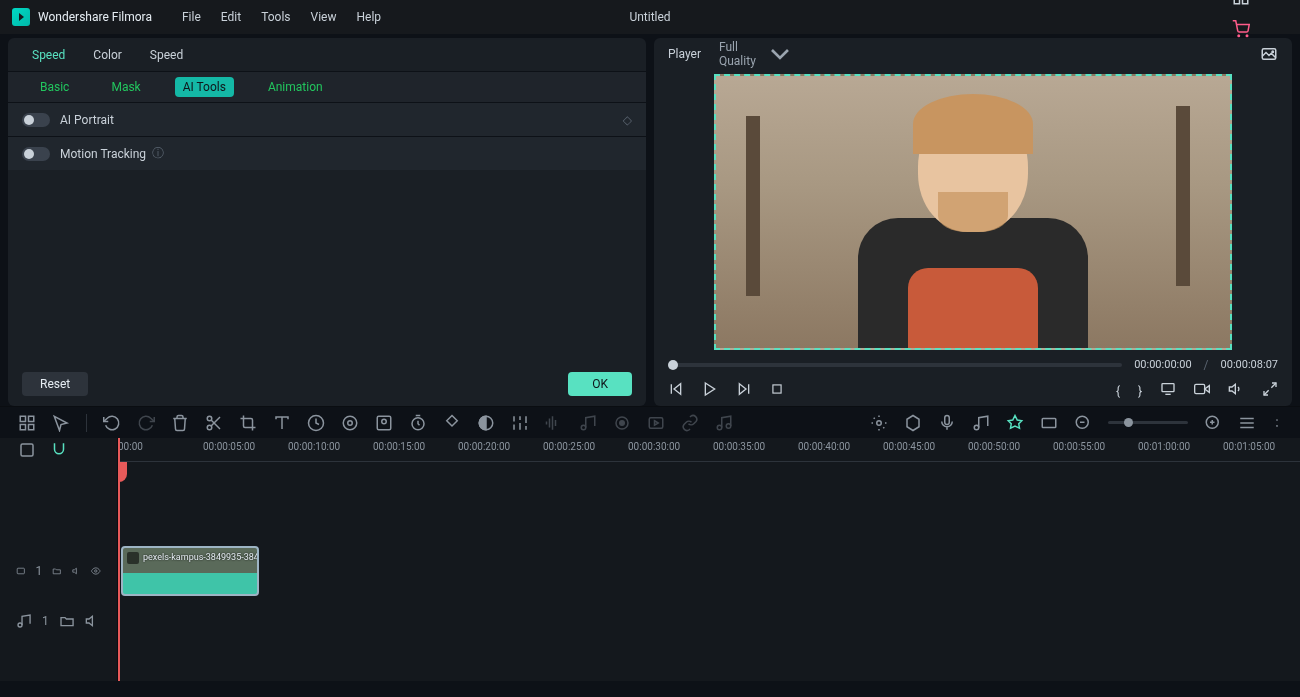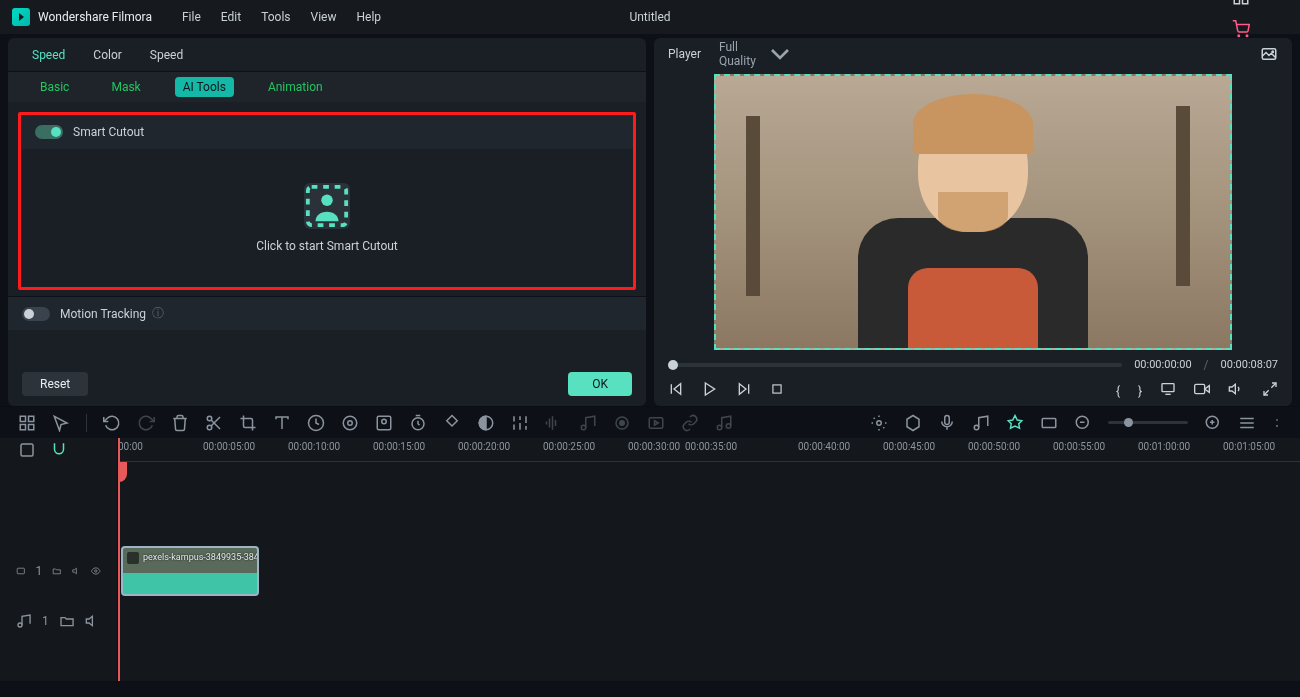--- a/index.html
+++ b/index.html
@@ -185,37 +185,26 @@
       <div class="tab">Color</div>
       <div class="tab">Speed</div>
     </div>
     <div class="tabs-sub">
       <div class="subtab">Basic</div>
       <div class="subtab">Mask</div>
       <div class="subtab active">AI Tools</div>
       <div class="subtab">Animation</div>
     </div>
 
-
-    <div class="highlighted">
-      <div class="section-row">
-        <div class="toggle on"></div>
-        <span>Smart Cutout</span>
-      </div>
-      <div class="cutout-body">
-        <div class="cutout-icon">
-          <svg viewBox="0 0 24 24" width="28" height="28" fill="none" stroke="#58e1c1" stroke-width="2">
-              <rect x="2" y="2" width="20" height="20" rx="2" stroke-dasharray="3 3"></rect>
-              <circle cx="12" cy="9" r="3" fill="#58e1c1" stroke="none"></circle>
-              <path d="M6 20c0-3 2.5-5 6-5s6 2 6 5" fill="#58e1c1" stroke="none"></path>
-            </svg>
-        </div>
-        <div class="cutout-text">Click to start Smart Cutout</div>
-      </div>
-    </div>
+    <div class="section-row">
+      <div class="toggle"></div>
+      <span>AI Portrait</span>
+      <span class="diamond">◇</span>
+    </div>
+
 
     <div class="section-row">
       <div class="toggle"></div>
       <span>Motion Tracking</span>
       <span style="margin-left:6px;color:#5a6470">ⓘ</span>
     </div>
 
     <div class="bottom-btns">
       <div class="reset-btn">Reset</div>
       <div class="ok-btn">OK</div>
@@ -546,21 +535,21 @@
   </div>
   <div class="tl-right">
     <div class="ruler" id="ruler">
         <div class="ruler-tick" style="left: 0px; text-align: right;">00:00</div>
         <div class="ruler-tick" style="left: 85px;">00:00:05:00</div>
         <div class="ruler-tick" style="left: 170px;">00:00:10:00</div>
         <div class="ruler-tick" style="left: 255px;">00:00:15:00</div>
         <div class="ruler-tick" style="left: 340px;">00:00:20:00</div>
         <div class="ruler-tick" style="left: 425px;">00:00:25:00</div>
         <div class="ruler-tick" style="left: 510px;">00:00:30:00</div>
-        <div class="ruler-tick" style="left: 567px;">00:00:35:00</div>
+        <div class="ruler-tick" style="left: 595px;">00:00:35:00</div>
         <div class="ruler-tick" style="left: 680px;">00:00:40:00</div>
         <div class="ruler-tick" style="left: 765px;">00:00:45:00</div>
         <div class="ruler-tick" style="left: 850px;">00:00:50:00</div>
         <div class="ruler-tick" style="left: 935px;">00:00:55:00</div>
         <div class="ruler-tick" style="left: 1020px;">00:01:00:00</div>
         <div class="ruler-tick" style="left: 1105px;">00:01:05:00</div>
       </div>
     <div class="playhead"></div>
     <div class="track-area">
       <div class="clip">

